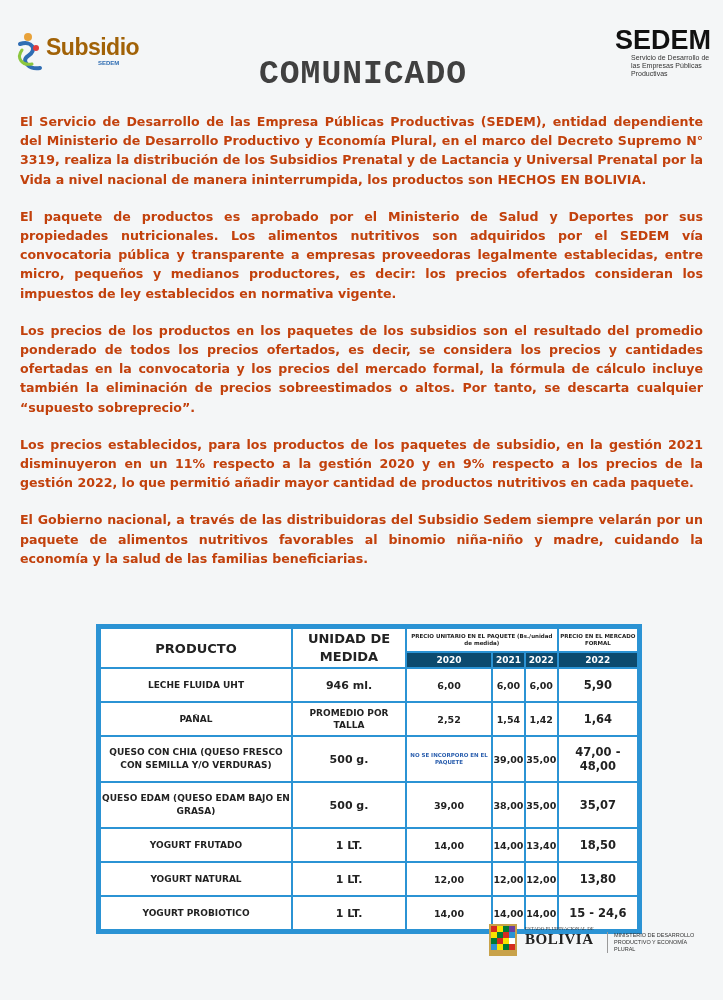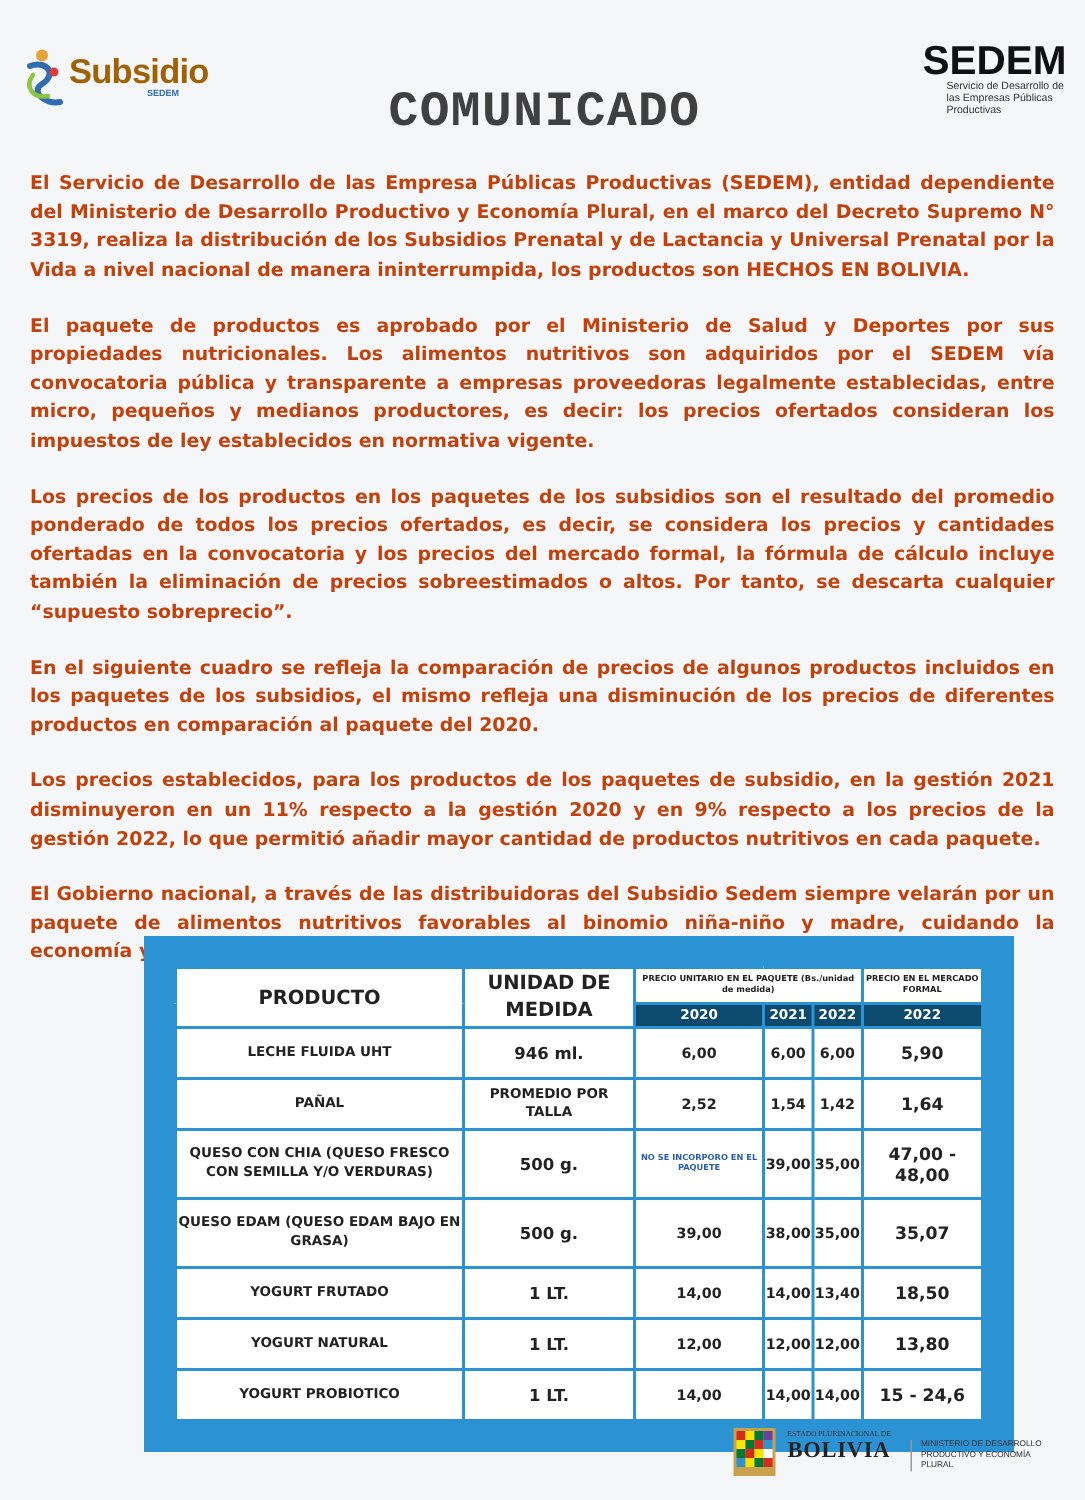--- a/index.html
+++ b/index.html
@@ -40,21 +40,21 @@
   }
   .body-text {
     position: absolute; left: 20px; right: 20px; top: 112px;
     font-family: "DejaVu Sans", sans-serif; font-size: 12.6px; line-height: 19.2px;
     font-weight: bold; color: #c2410c; text-align: justify;
   }
   .body-text p { margin: 0 0 18px 0; }
 
   .table-wrap {
     position: absolute; left: 96px; top: 624px; width: 540px;
-    background: #2b93d4; padding: 20px;
+    background: #2b93d4; padding: 3px;
   }
   table {
     width: 100%; border-collapse: collapse; background: #fff;
     font-family: "DejaVu Sans", sans-serif;
   }
   td, th { border: 2px solid #2b93d4; text-align: center; padding: 0; color: #222; }
   th.h-prod { font-size: 13px; font-weight: bold; width: 190px; }
   th.h-unit { font-size: 13px; font-weight: bold; width: 112px; line-height: 18px; }
   th.h-small { font-size: 5.5px; font-weight: bold; height: 22px; line-height: 7px; }
   th.year { background: #0c4a6e; color: #fff; font-size: 9px; height: 14px; }
@@ -63,21 +63,21 @@
   td.unit.small { font-size: 9px; line-height: 12px; }
   td.num { font-size: 9.5px; font-weight: bold; }
   td.num.tiny { font-size: 5.5px; color: #2b5fae; line-height: 7px; }
   td.market { font-size: 11.5px; font-weight: bold; }
   tr.tall td.prod { height: 44px; }
 
   .footer-date {
     position: absolute; left: 16px; top: 1016px;
     font-family: "Liberation Sans", sans-serif; font-size: 13px; font-weight: bold; color: #222; text-align: center;
   }
-  .footer-logos { position: absolute; right: 8px; top: 948px; width: 230px; height: 44px; }
+  .footer-logos { position: absolute; right: 8px; top: 920px; width: 230px; height: 44px; }
   .escudo { position: absolute; left: 0; top: 0; width: 36px; height: 40px; }
   .bol { position: absolute; left: 40px; top: 6px; font-family: "Liberation Serif", serif; font-size: 5px; color: #333; }
   .bol .big { font-size: 15px; font-weight: bold; letter-spacing: 0.5px; color: #222; display: block; line-height: 16px; }
   .mdp { position: absolute; left: 122px; top: 12px; font-family: "Liberation Sans", sans-serif; font-size: 5.5px; color: #333; line-height: 7px; border-left: 1px solid #999; padding-left: 6px; }
 </style>
 </head>
 <body>
 
 <div class="logo-left">
   <svg width="36" height="48" viewBox="0 0 36 48" style="position:absolute;left:0;top:0">
@@ -94,21 +94,20 @@
   <div class="brand">SEDEM</div>
   <div class="desc">Servicio de Desarrollo de las Empresas Públicas Productivas</div>
 </div>
 
 <div class="title">COMUNICADO</div>
 
 <div class="body-text">
   <p>El Servicio de Desarrollo de las Empresa Públicas Productivas (SEDEM), entidad dependiente del Ministerio de Desarrollo Productivo y Economía Plural, en el marco del Decreto Supremo N° 3319, realiza la distribución de los Subsidios Prenatal y de Lactancia y Universal Prenatal por la Vida a nivel nacional de manera ininterrumpida, los productos son HECHOS EN BOLIVIA.</p>
   <p>El paquete de productos es aprobado por el Ministerio de Salud y Deportes por sus propiedades nutricionales. Los alimentos nutritivos son adquiridos por el SEDEM vía convocatoria pública y transparente a empresas proveedoras legalmente establecidas, entre micro, pequeños y medianos productores, es decir: los precios ofertados consideran los impuestos de ley establecidos en normativa vigente.</p>
   <p>Los precios de los productos en los paquetes de los subsidios son el resultado del promedio ponderado de todos los precios ofertados, es decir, se considera los precios y cantidades ofertadas en la convocatoria y los precios del mercado formal, la fórmula de cálculo incluye también la eliminación de precios sobreestimados o altos. Por tanto, se descarta cualquier “supuesto sobreprecio”.</p>
-  <p>En el siguiente cuadro se refleja la comparación de precios de algunos productos incluidos en los paquetes de los subsidios, el mismo refleja una disminución de los precios de diferentes productos en comparación al paquete del 2020.</p>
   <p>Los precios establecidos, para los productos de los paquetes de subsidio, en la gestión 2021 disminuyeron en un 11% respecto a la gestión 2020 y en 9% respecto a los precios de la gestión 2022, lo que permitió añadir mayor cantidad de productos nutritivos en cada paquete.</p>
   <p>El Gobierno nacional, a través de las distribuidoras del Subsidio Sedem siempre velarán por un paquete de alimentos nutritivos favorables al binomio niña-niño y madre, cuidando la economía y la salud de las familias beneficiarias.</p>
 </div>
 
 <div class="table-wrap">
   <table>
     <thead>
       <tr>
         <th class="h-prod" rowspan="2">PRODUCTO</th>
         <th class="h-unit" rowspan="2">UNIDAD DE MEDIDA</th>

